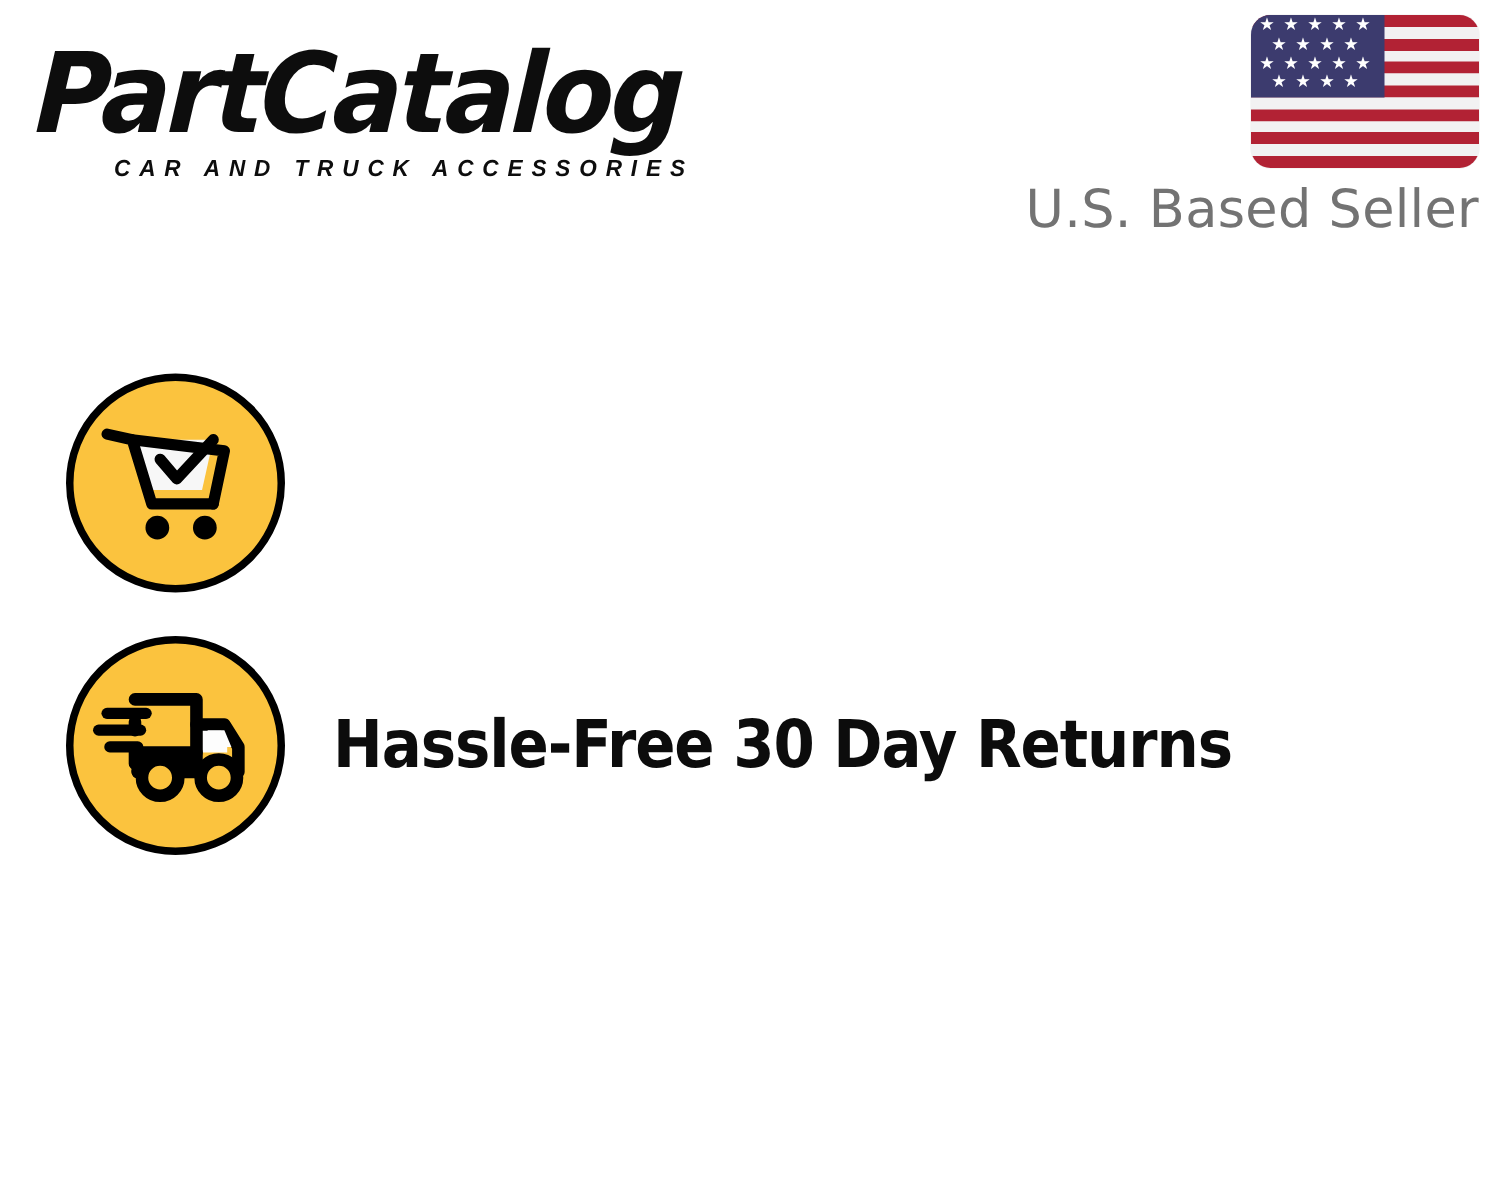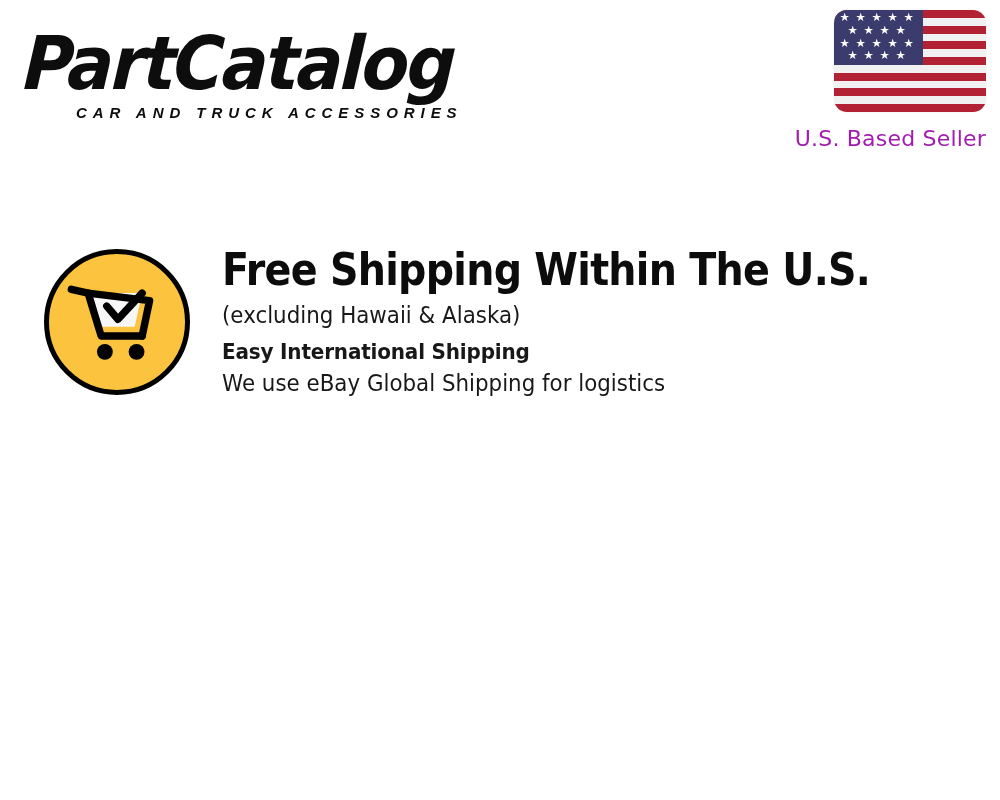--- a/index.html
+++ b/index.html
@@ -93,23 +93,23 @@
   .flag-star {
     position: absolute;
     color: #ffffff;
     font-size: 11.5px;
     line-height: 11.5px;
     transform: translate(-50%, -50%);
   }
   #seller-label {
     font-family: "DejaVu Sans", sans-serif;
     font-weight: 400;
-    font-size: 22px;
+    font-size: 35px;
     line-height: 36px;
-    color: #a21caf;
+    color: #737373;
     margin-top: 5px;
     letter-spacing: 0.2px;
     white-space: nowrap;
   }
 
   
   #benefits {
     position: absolute;
     left: 0;
     top: 232px;
@@ -234,23 +234,37 @@
     <div class="benefit-icon">
       <svg viewBox="0 0 146 146" xmlns="http://www.w3.org/2000/svg">
         <polygon points="44,42 100,42 92,78 52,78" fill="#f7f7f7"></polygon>
         <path d="M24 38 L42 42 L56 88 L100 88" fill="none" stroke="#000000" stroke-width="8" stroke-linecap="round" stroke-linejoin="round"></path>
         <path d="M42 42 L108 50 L100 88" fill="none" stroke="#000000" stroke-width="8" stroke-linecap="round" stroke-linejoin="round"></path>
         <path d="M62 56 L74 70 L100 42" fill="none" stroke="#000000" stroke-width="8" stroke-linecap="round" stroke-linejoin="round"></path>
         <circle cx="60" cy="105" r="8.5" fill="#000000"></circle>
         <circle cx="94" cy="105" r="8.5" fill="#000000"></circle>
       </svg>
     </div>
+  </div>
+
+  <div class="benefit-row" id="row-1">
+    <div class="benefit-icon">
+      <svg viewBox="0 0 146 146" xmlns="http://www.w3.org/2000/svg">
+        <polygon points="92,56 110,56 110,78 92,78" fill="#fdfdfd"></polygon>
+        <path d="M44 40 L88 40 L88 86 L44 86 L44 76" fill="none" stroke="#000000" stroke-width="9" stroke-linecap="round" stroke-linejoin="round"></path>
+        <path d="M44 56 L44 62" fill="none" stroke="#000000" stroke-width="9" stroke-linecap="round"></path>
+        <path d="M88 58 L108 58 L118 74 L118 92 L46 92" fill="none" stroke="#000000" stroke-width="9" stroke-linecap="round" stroke-linejoin="round"></path>
+        <path d="M46 92 L46 78 L88 78" fill="none" stroke="#000000" stroke-width="9" stroke-linecap="round" stroke-linejoin="round"></path>
+        <path d="M96 62 L108 62 L113 74 L96 74 Z" fill="#fdfdfd"></path>
+        <line x1="24" y1="50" x2="52" y2="50" stroke="#000000" stroke-width="8" stroke-linecap="round"></line>
+        <line x1="18" y1="62" x2="48" y2="62" stroke="#000000" stroke-width="8" stroke-linecap="round"></line>
+        <line x1="26" y1="74" x2="46" y2="74" stroke="#000000" stroke-width="8" stroke-linecap="round"></line>
+        <circle cx="62" cy="96" r="13" fill="#fbc33e" stroke="#000000" stroke-width="9"></circle>
+        <circle cx="104" cy="96" r="13" fill="#fbc33e" stroke="#000000" stroke-width="9"></circle>
+      </svg>
+    </div>
     <div class="benefit-text">
-      <div class="benefit-heading">Free Shipping Within The U.S.</div>
-      <div class="benefit-sub first">(excluding Hawaii &amp; Alaska)</div>
-      <div class="benefit-sub strong spaced">Easy International Shipping</div>
-      <div class="benefit-sub">We use eBay Global Shipping for logistics</div>
-    </div>
-  </div>
-
+      <div class="benefit-heading">Hassle-Free 30 Day Returns</div>
+    </div>
+  </div>
 
 
 </div>
 
 </body></html>

